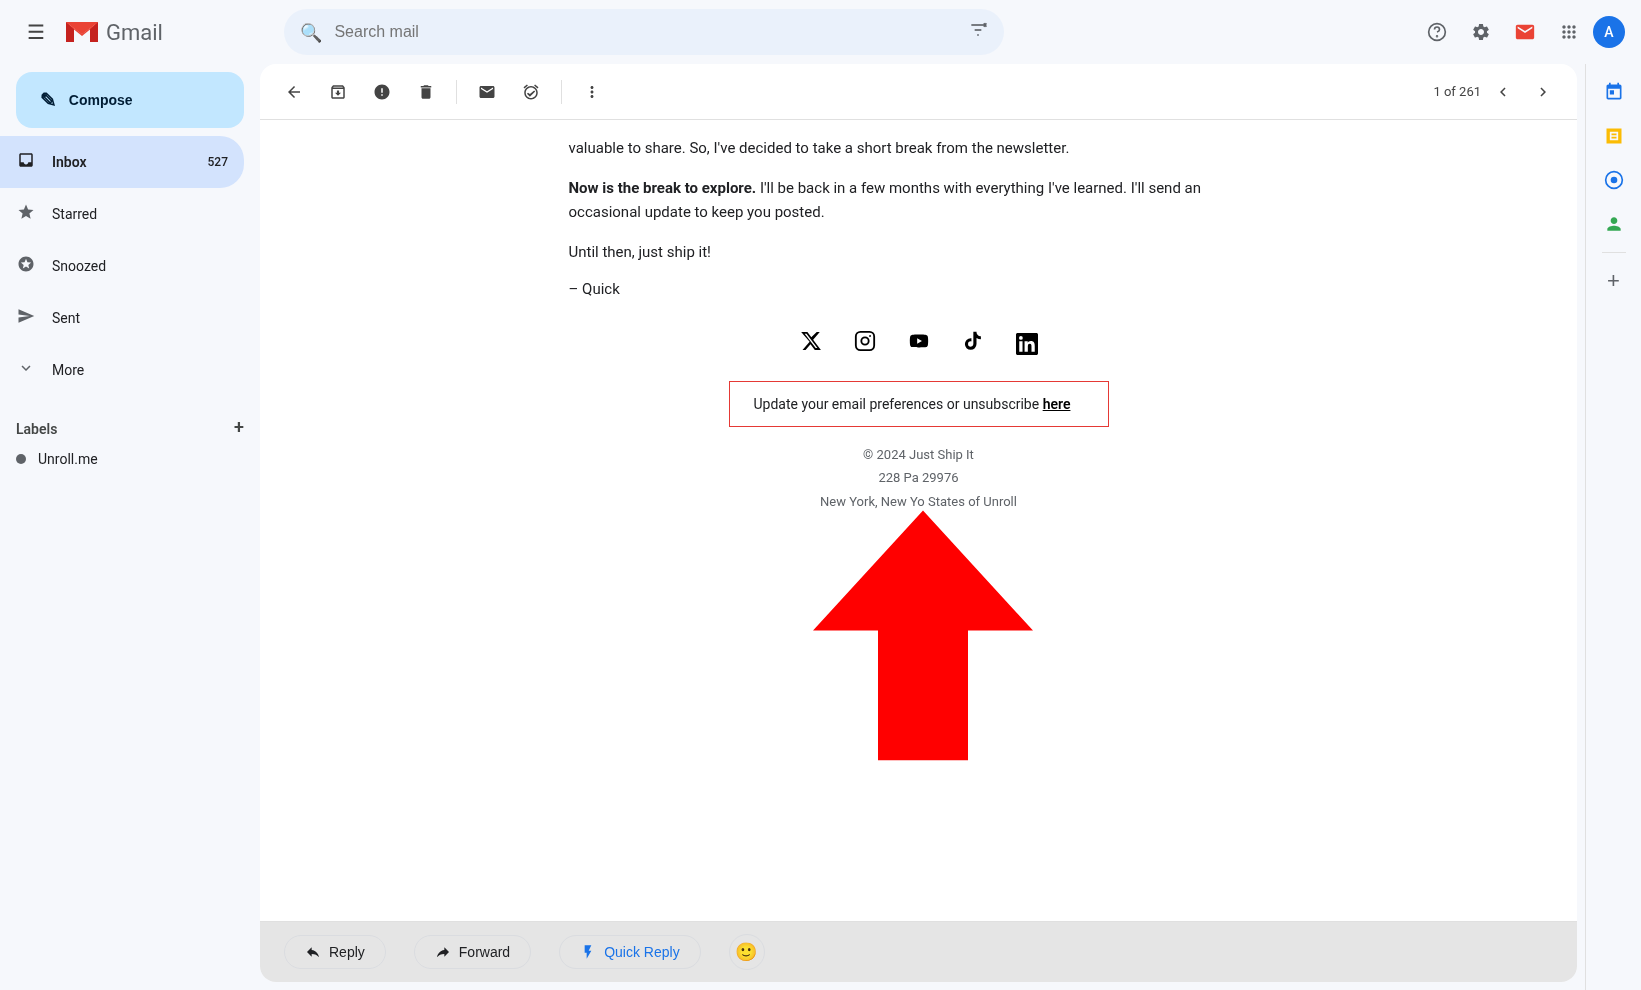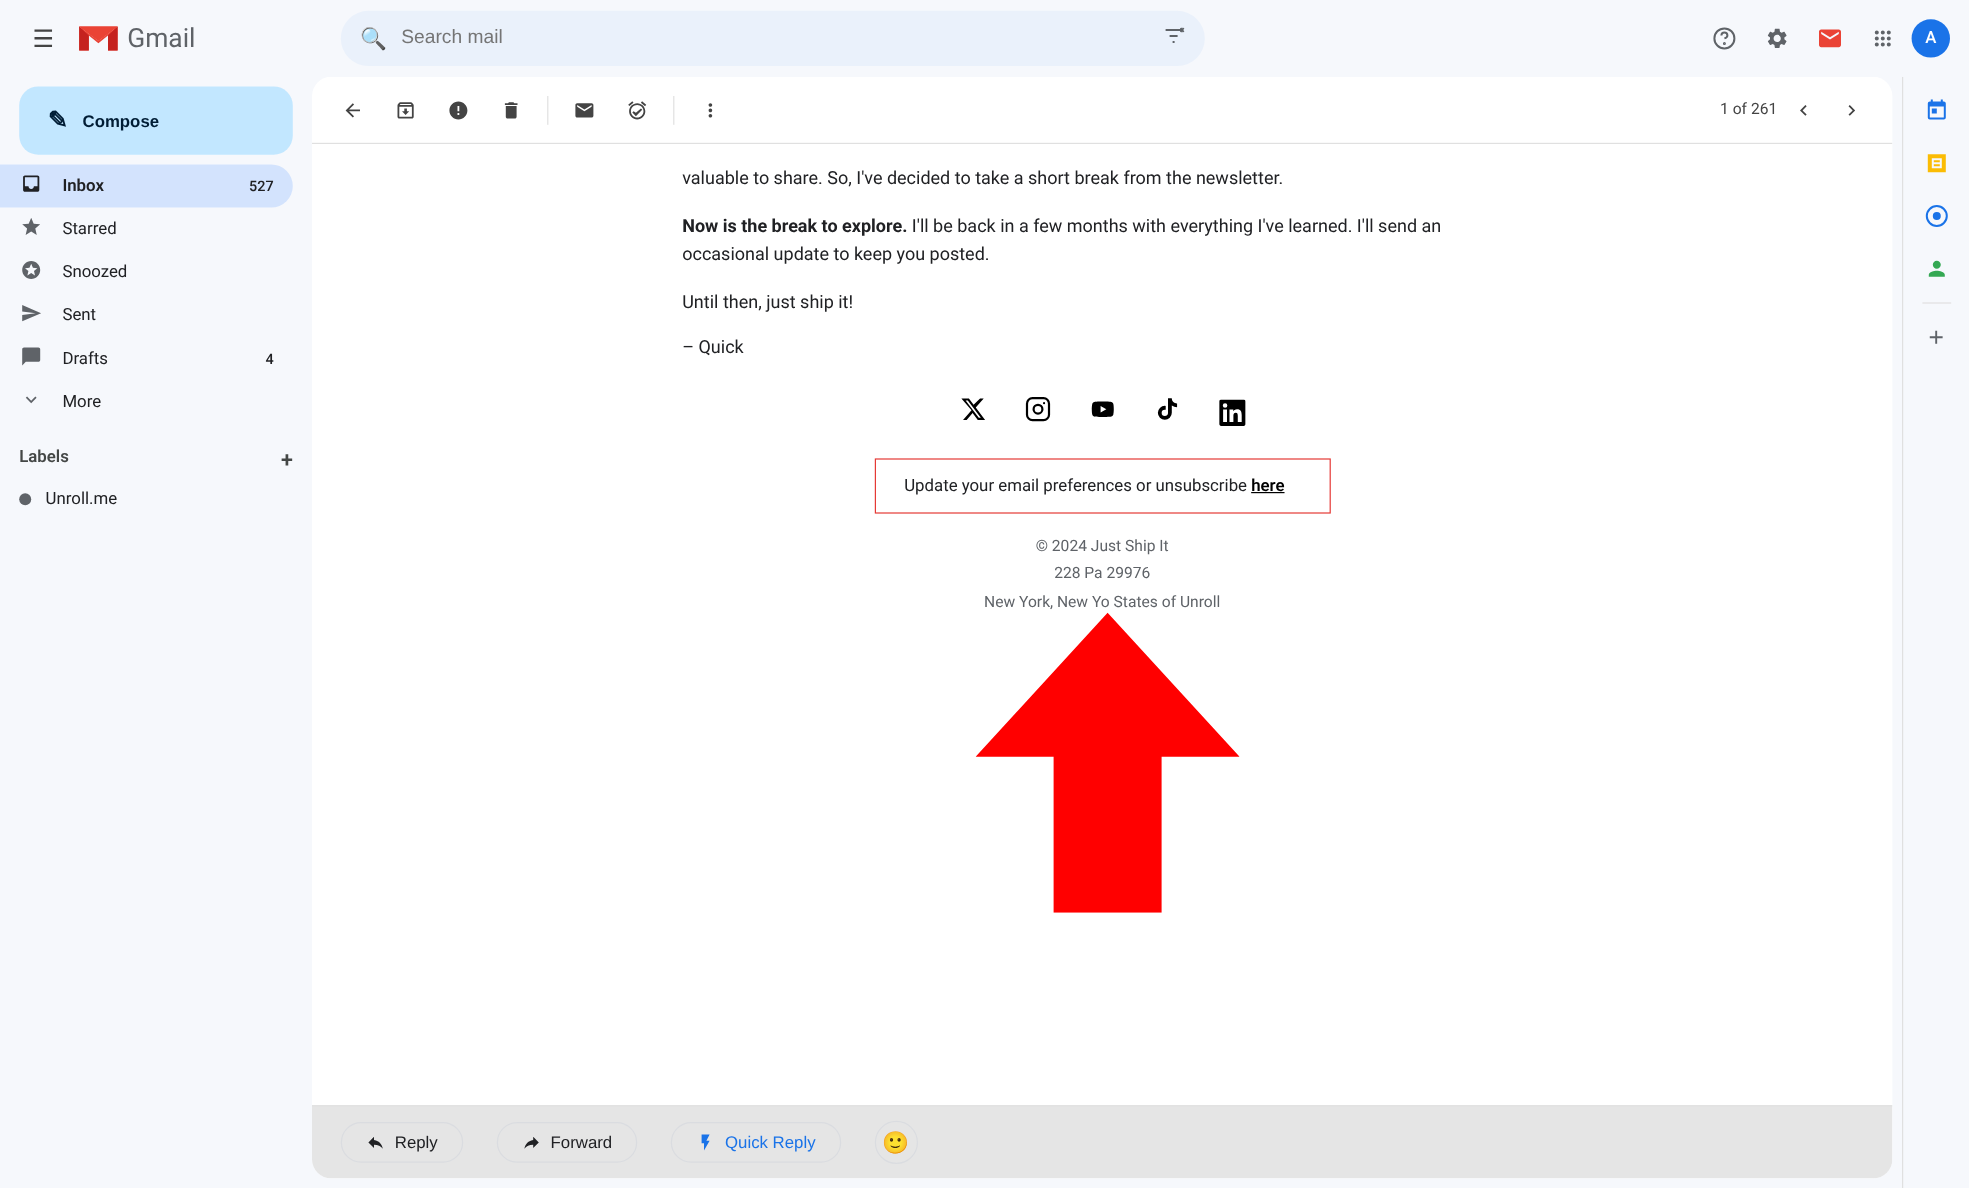--- a/index.html
+++ b/index.html
@@ -38,30 +38,30 @@
     .compose-btn {
       margin: 0 16px 8px 16px; background: #c2e7ff; border: none; border-radius: 16px;
       display: flex; align-items: center; gap: 12px; padding: 16px 24px;
       font-size: 14px; font-weight: 600; color: #001d35; cursor: pointer;
       width: calc(100% - 32px);
     }
     .compose-pencil { font-size: 20px; }
 
     .nav-item {
       display: flex; align-items: center; padding: 4px 16px 4px 16px;
-      border-radius: 0 24px 24px 0; cursor: pointer; height: 36px; margin-right: 16px;
+      border-radius: 0 24px 24px 0; cursor: pointer; height: 52px; margin-right: 16px;
       font-size: 14px; color: #202124; gap: 16px; position: relative;
     }
     .nav-item.active { background: #d3e3fd; font-weight: 600; }
     .nav-item-icon { font-size: 18px; color: #444746; width: 20px; text-align: center; }
     .nav-item-label { flex: 1; }
     .nav-item-count { font-size: 12px; color: #202124; font-weight: 500; }
 
     .labels-section { padding: 8px 16px; margin-top: 8px; }
-    .labels-header { display: flex; align-items: flex-start; justify-content: space-between; font-size: 14px; color: #444746; font-weight: 600; padding: 4px 0; }
+    .labels-header { display: flex; align-items: flex-end; justify-content: space-between; font-size: 14px; color: #444746; font-weight: 600; padding: 4px 0; }
     .labels-add { cursor: pointer; font-size: 18px; color: #444746; }
     .label-item { display: flex; align-items: center; gap: 12px; padding: 4px 0; cursor: pointer; font-size: 14px; color: #202124; height: 36px; }
     .label-dot { width: 10px; height: 10px; border-radius: 50%; background: #5f6368; }
 
     
     .apps-sidebar {
       width: 56px; flex-shrink: 0; display: flex; flex-direction: column; align-items: center;
       padding: 8px 0; border-left: 1px solid #e0e0e0; background: #f6f8fc; gap: 4px;
     }
     .apps-icon-btn { width: 40px; height: 40px; border-radius: 50%; display: flex; align-items: center; justify-content: center; cursor: pointer; border: none; background: transparent; font-size: 20px; color: #444; }
@@ -242,29 +242,20 @@
 
     <div class="nav-item">
       <span class="nav-item-icon">
         <svg width="18" height="18" viewBox="0 0 24 24" fill="#5f6368">
             <path d="M2.01 21L23 12 2.01 3 2 10l15 2-15 2z"></path>
           </svg>
       </span>
       <span class="nav-item-label">Sent</span>
     </div>
 
-    <div class="nav-item">
-      <span class="nav-item-icon">
-        <svg width="18" height="18" viewBox="0 0 24 24" fill="#5f6368">
-            <path d="M20 2H4c-1.1 0-1.99.9-1.99 2L2 22l4-4h14c1.1 0 2-.9 2-2V4c0-1.1-.9-2-2-2z"></path>
-          </svg>
-      </span>
-      <span class="nav-item-label">Drafts</span>
-      <span class="nav-item-count">4</span>
-    </div>
 
     <div class="nav-item">
       <span class="nav-item-icon">
         <svg width="18" height="18" viewBox="0 0 24 24" fill="#5f6368">
             <path d="M7.41 8.59L12 13.17l4.59-4.58L18 10l-6 6-6-6z"></path>
           </svg>
       </span>
       <span class="nav-item-label">More</span>
     </div>
 

